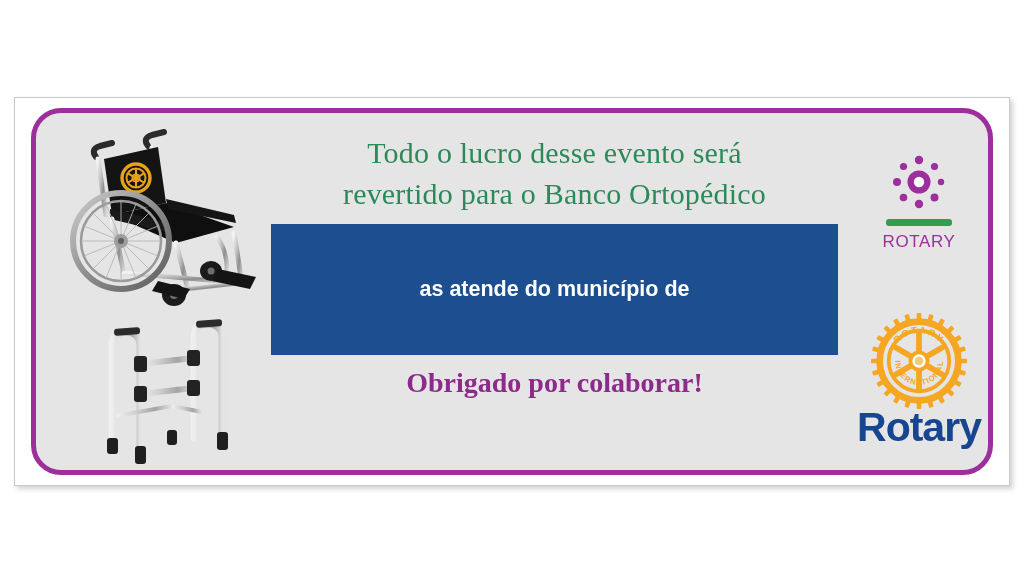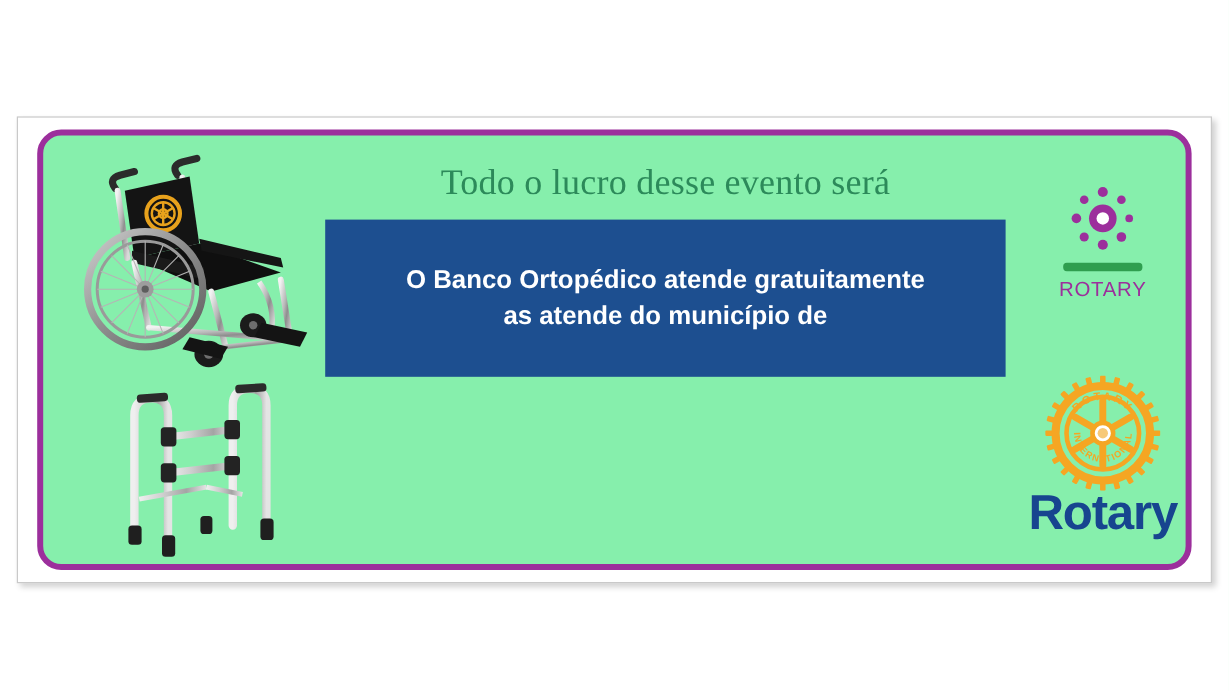--- a/index.html
+++ b/index.html
@@ -29,23 +29,23 @@
   }
 
   
   #poster-frame {
     position: absolute;
     left: 16px;
     top: 10px;
     right: 16px;
     bottom: 10px;
     border: 5px solid #9c2f9c;
-    border-radius: 20px;
+    border-radius: 30px;
     box-sizing: border-box;
-    background: #86efac;
+    background: #e5e5e5;
   }
 
   
   #poster-body {
     position: absolute;
     inset: 0;
     display: flex;
     flex-direction: row;
     align-items: stretch;
   }
@@ -301,26 +301,27 @@
           <rect x="21" y="120" width="11" height="16" rx="3" fill="#1f1f1f"></rect>
           <rect x="49" y="128" width="11" height="18" rx="3" fill="#1f1f1f"></rect>
           <rect x="81" y="112" width="10" height="15" rx="3" fill="#1f1f1f"></rect>
           <rect x="131" y="114" width="11" height="18" rx="3" fill="#1f1f1f"></rect>
         </svg>
       </div>
 
       <div id="message-column">
 
         <div class="headline-green">Todo o lucro desse evento será</div>
+        <div class="headline-green">revertido para o Banco Ortopédico</div>
 
         <div id="blue-notice-box">
-          <div class="notice-line">O Banco Ortopédico atende gratuitamente</div>
           <div class="notice-line">as atende do município de</div>
         </div>
 
+        <div id="closing-line-1" class="closing-purple">Obrigado por colaborar!</div>
       </div>
 
       <div id="logo-column">
 
         <div id="imagine-rotary-logo">
           <svg id="imagine-sun-icon" width="62" height="58" viewBox="0 0 62 58" xmlns="http://www.w3.org/2000/svg">
             <g fill="#9c2f9c">
 
               <circle cx="31" cy="29" r="11.5"></circle>
               <circle cx="31" cy="29" r="5.2" fill="#ffffff"></circle>

